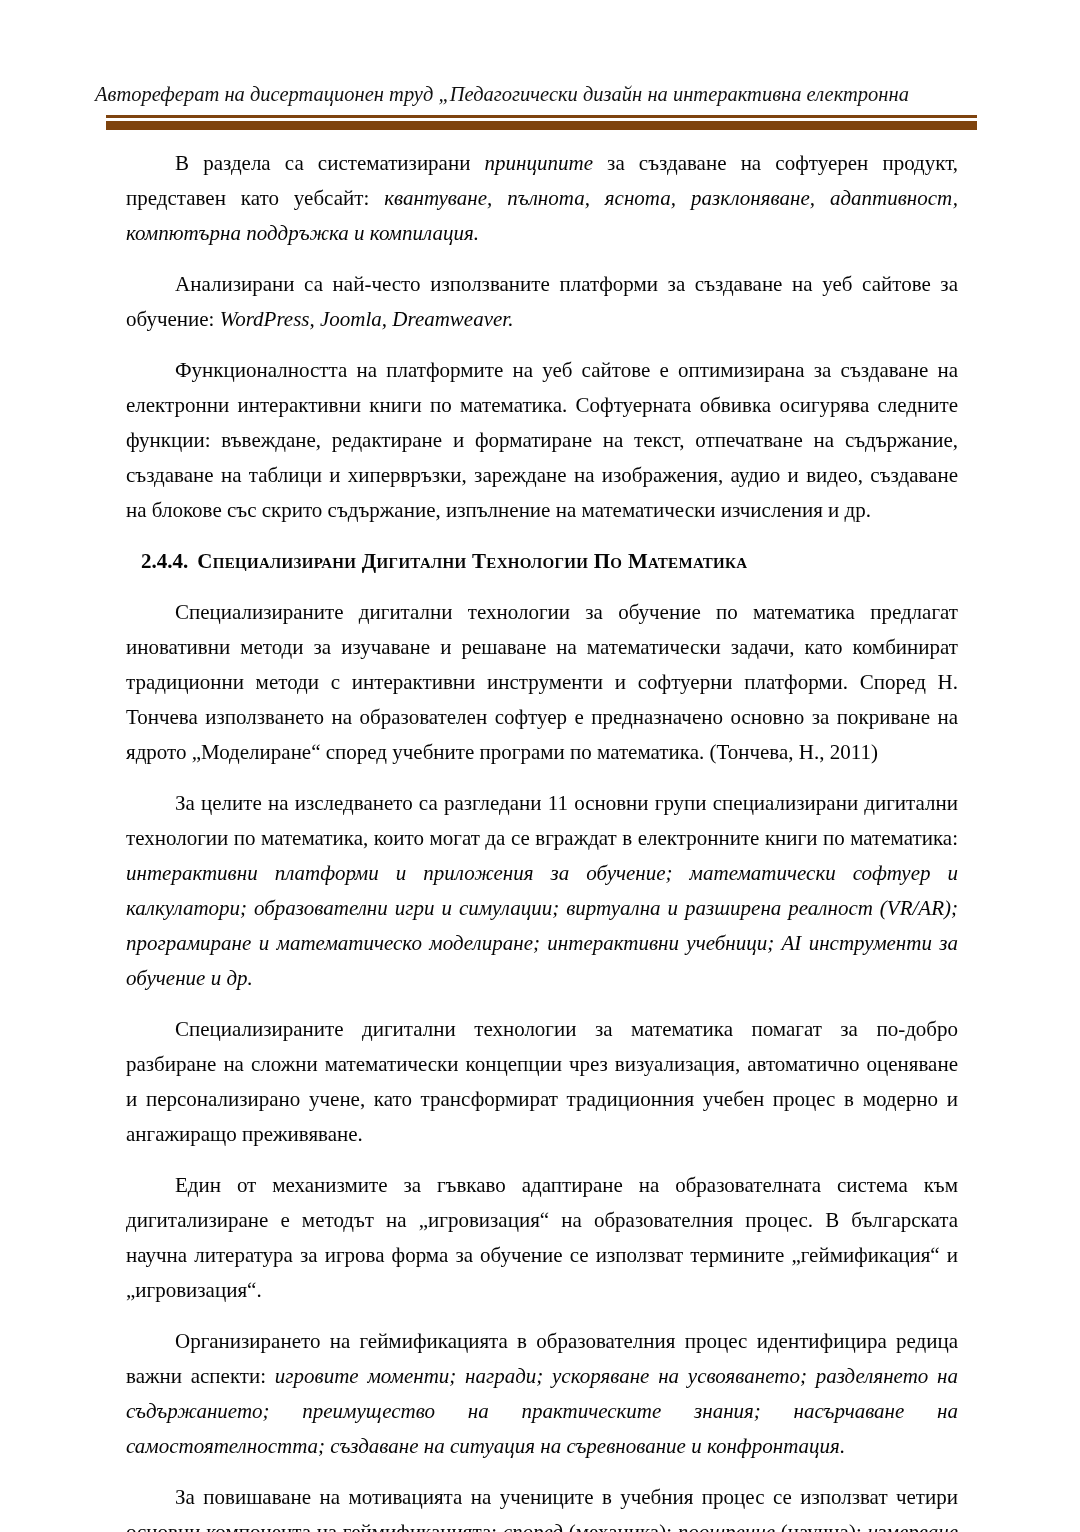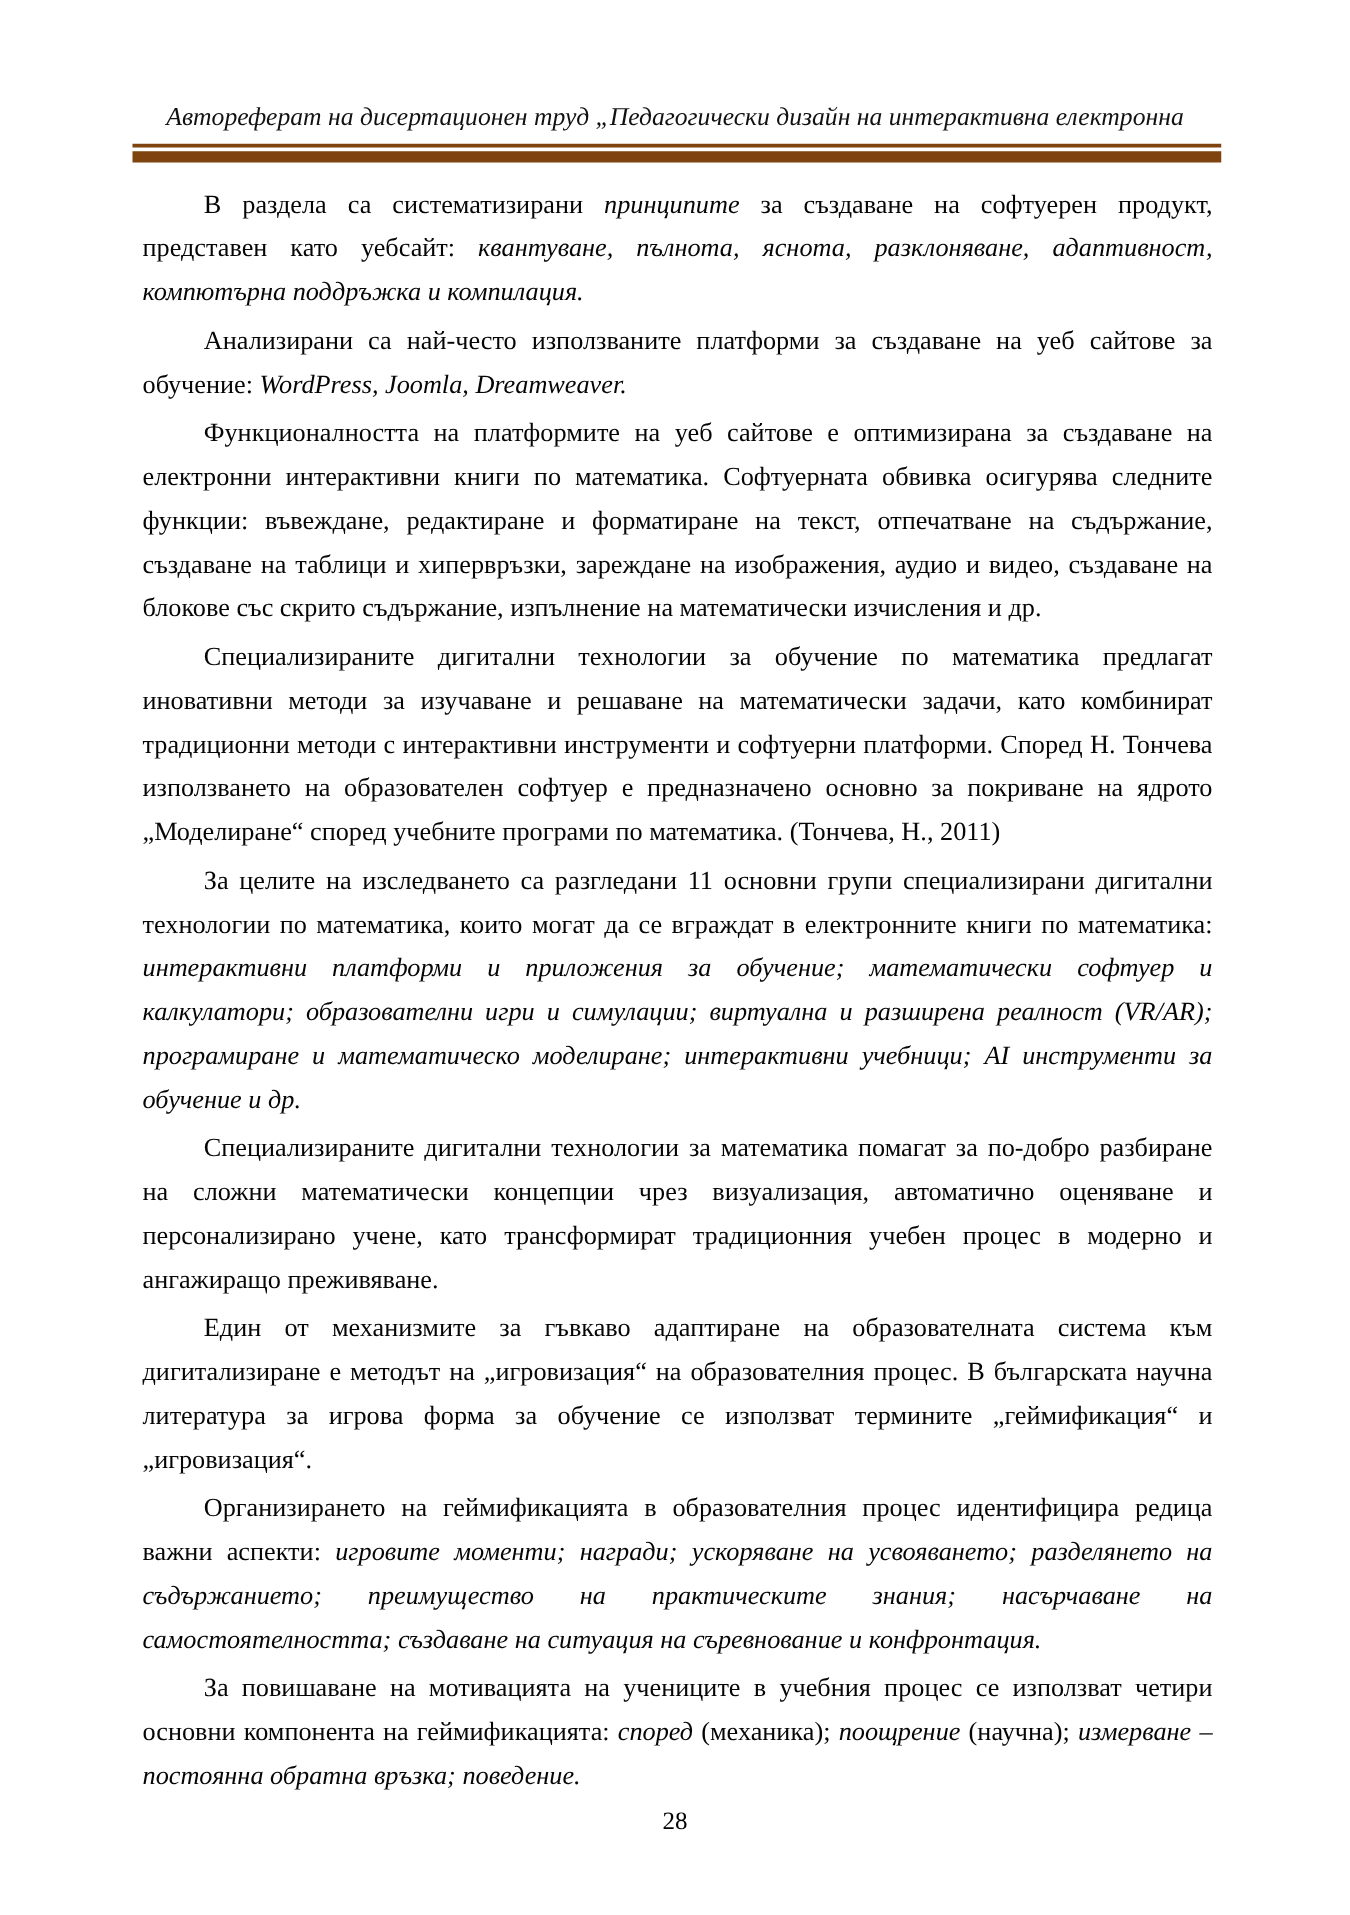--- a/index.html
+++ b/index.html
@@ -7,38 +7,38 @@
     position: relative;
     width: 1080px;
     height: 1532px;
     background: #ffffff;
     font-family: "Liberation Serif", "DejaVu Serif", serif;
     color: #000000;
     overflow: hidden;
   }
   .running-header {
     margin: 80px 95px 0 95px;
-    text-align: center;
+    text-align: left;
     font-style: italic;
     font-size: 20.5px;
     line-height: 29px;
     color: #111111;
   }
   .rule-block { margin: 6px 103px 0 106px; }
   .rule-thin  { height: 3px; background: var(--rule-color, #7e430e); }
   .rule-gap   { height: 3px; background: transparent; }
   .rule-thick { height: 9px; background: var(--rule-color, #7e430e); }
   main.body-text {
     margin: 16px 106px 0 110px;
     font-size: 21px;
     line-height: 35px;
     text-align: justify;
     color: #050505;
   }
-  .para { margin: 4px; text-indent: 49px; }
+  .para { margin: 16px; text-indent: 49px; }
   .para .it { font-style: italic; }
   .heading { font-weight: 700; text-indent: 15px; }
   .heading .num { margin-right: 9px; }
   .heading .sc { font-variant: small-caps; letter-spacing: 0.3px; }
   footer.page-footer {
     margin-top: 7px;
     text-align: center;
     font-size: 20px;
     line-height: 24px;
   }
@@ -60,20 +60,21 @@
   </header>
 
   <main class="body-text">
 
     <p class="para"><span>В раздела са систематизирани </span><span class="it">принципите</span><span> за създаване на софтуерен продукт, представен като уебсайт: </span><span class="it">квантуване, пълнота, яснота, разклоняване, адаптивност, компютърна поддръжка и компилация.</span></p>
 
     <p class="para"><span>Анализирани са най-често използваните платформи за създаване на уеб сайтове за обучение: </span><span class="it">WordPress, Joomla, Dreamweaver.</span></p>
 
     <p class="para"><span>Функционалността на платформите на уеб сайтове е оптимизирана за създаване на електронни интерактивни книги по математика. Софтуерната обвивка осигурява следните функции: въвеждане, редактиране и форматиране на текст, отпечатване на съдържание, създаване на таблици и хипервръзки, зареждане на изображения, аудио и видео, създаване на блокове със скрито съдържание, изпълнение на математически изчисления и др.</span></p>
 
+    <p class="para heading"><span class="num">2.4.4.</span><span class="sc">Специализирани Дигитални Технологии По Математика</span></p>
 
     <p class="para"><span>Специализираните дигитални технологии за обучение по математика предлагат иновативни методи за изучаване и решаване на математически задачи, като комбинират традиционни методи с интерактивни инструменти и софтуерни платформи. Според Н. Тончева използването на образователен софтуер е предназначено основно за покриване на ядрото „Моделиране“ според учебните програми по математика. (Тончева, Н., 2011)</span></p>
 
     <p class="para"><span>За целите на изследването са разгледани 11 основни групи специализирани дигитални технологии по математика, които могат да се вграждат в електронните книги по математика: </span><span class="it">интерактивни платформи и приложения за обучение; математически софтуер и калкулатори; образователни игри и симулации; виртуална и разширена реалност (VR/AR); програмиране и математическо моделиране; интерактивни учебници; AI инструменти за обучение и др.</span></p>
 
     <p class="para"><span>Специализираните дигитални технологии за математика помагат за по-добро разбиране на сложни математически концепции чрез визуализация, автоматично оценяване и персонализирано учене, като трансформират традиционния учебен процес в модерно и ангажиращо преживяване.</span></p>
 
 
     <p class="para"><span>Един от механизмите за гъвкаво адаптиране на образователната система към дигитализиране е методът на „игровизация“ на образователния процес. В българската научна литература за игрова форма за обучение се използват термините „геймификация“ и „игровизация“.</span></p>
 

